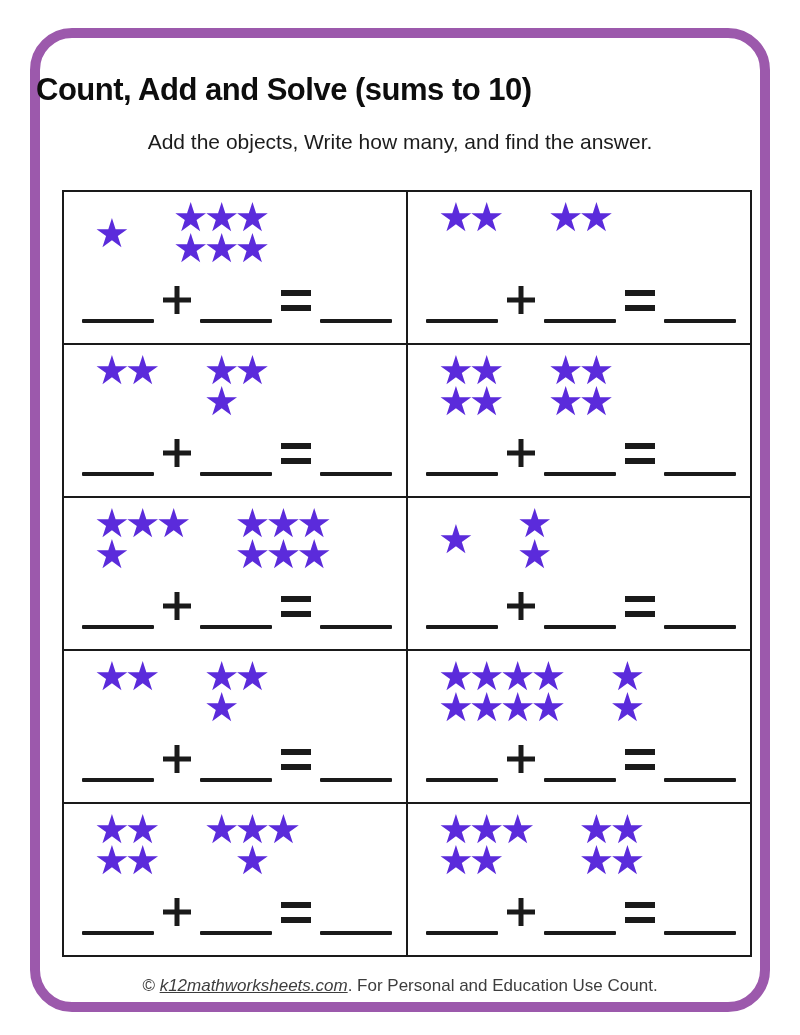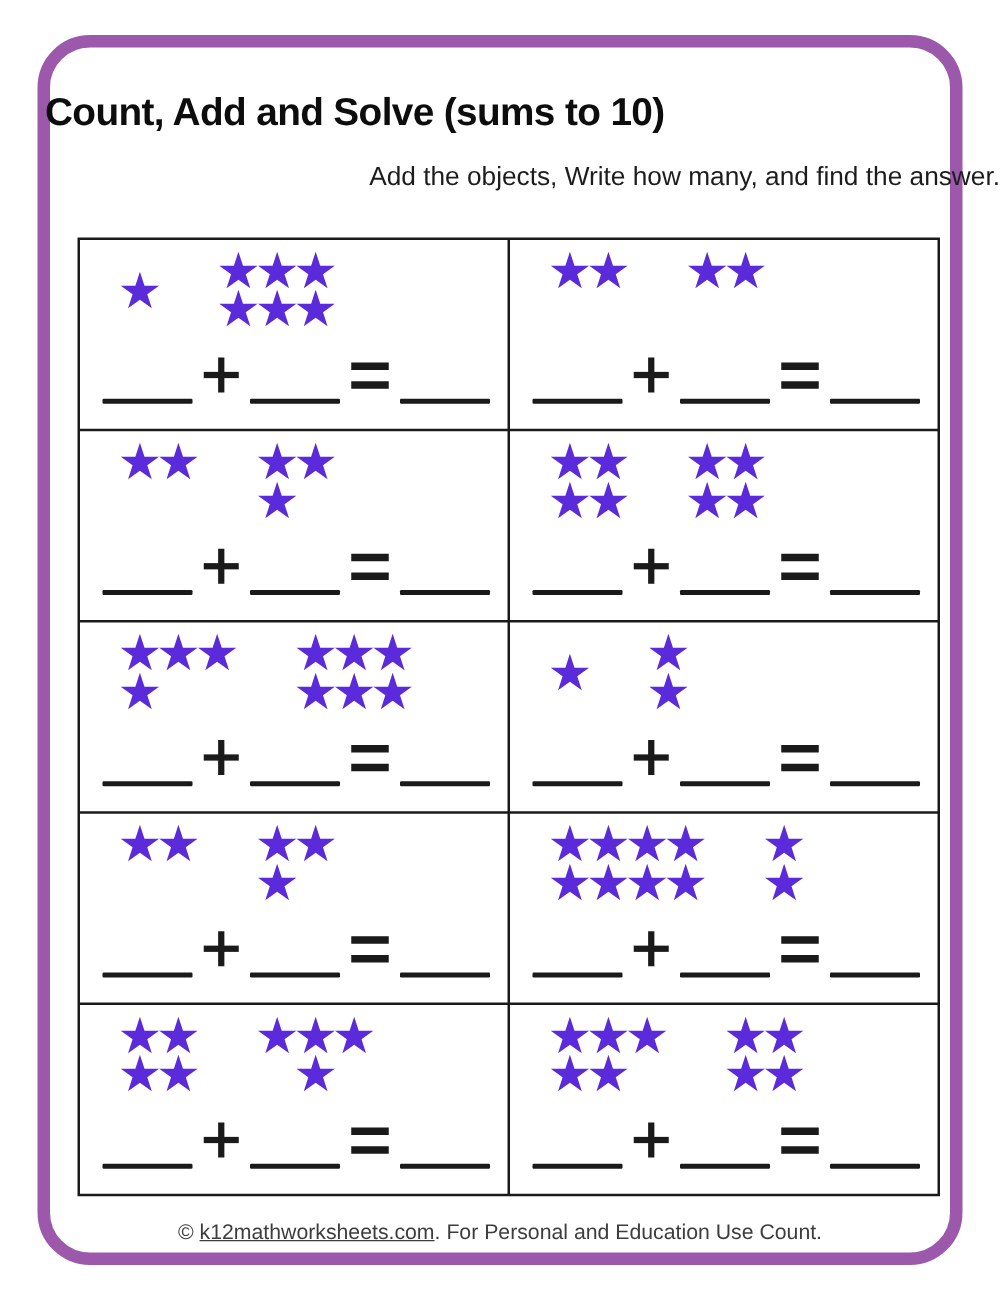--- a/index.html
+++ b/index.html
@@ -27,21 +27,21 @@
     font-size: 31px;
     font-weight: 700;
     letter-spacing: -0.5px;
     color: #0d0d0d;
     margin-left: 36px;
   }
 
   .subtitle {
     position: absolute;
     top: 130px; left: 0; width: 100%;
-    text-align: right;
+    text-align: center;
     font-size: 21px;
     font-weight: 400;
     color: #1c1c1c;
   }
 
   .grid {
     position: absolute;
     left: 62px; top: 190px;
     width: 690px; height: 767px;
     background: var(--color-ink);
@@ -133,20 +133,21 @@
     position: absolute;
     top: 976px; left: 0; width: 100%;
     text-align: center;
     font-size: 17px;
     color: var(--color-footer);
   }
   .footer a, .footer .link {
     color: var(--color-footer);
     text-decoration: underline;
     cursor: pointer;
+    font-style: italic;
   }
 </style>
 </head>
 <body>
 
 <div class="frame"></div>
 
 <h1 class="title">Count, Add and Solve (sums to 10)</h1>
 
 <div class="subtitle">Add the objects, Write how many, and find the answer.</div>

